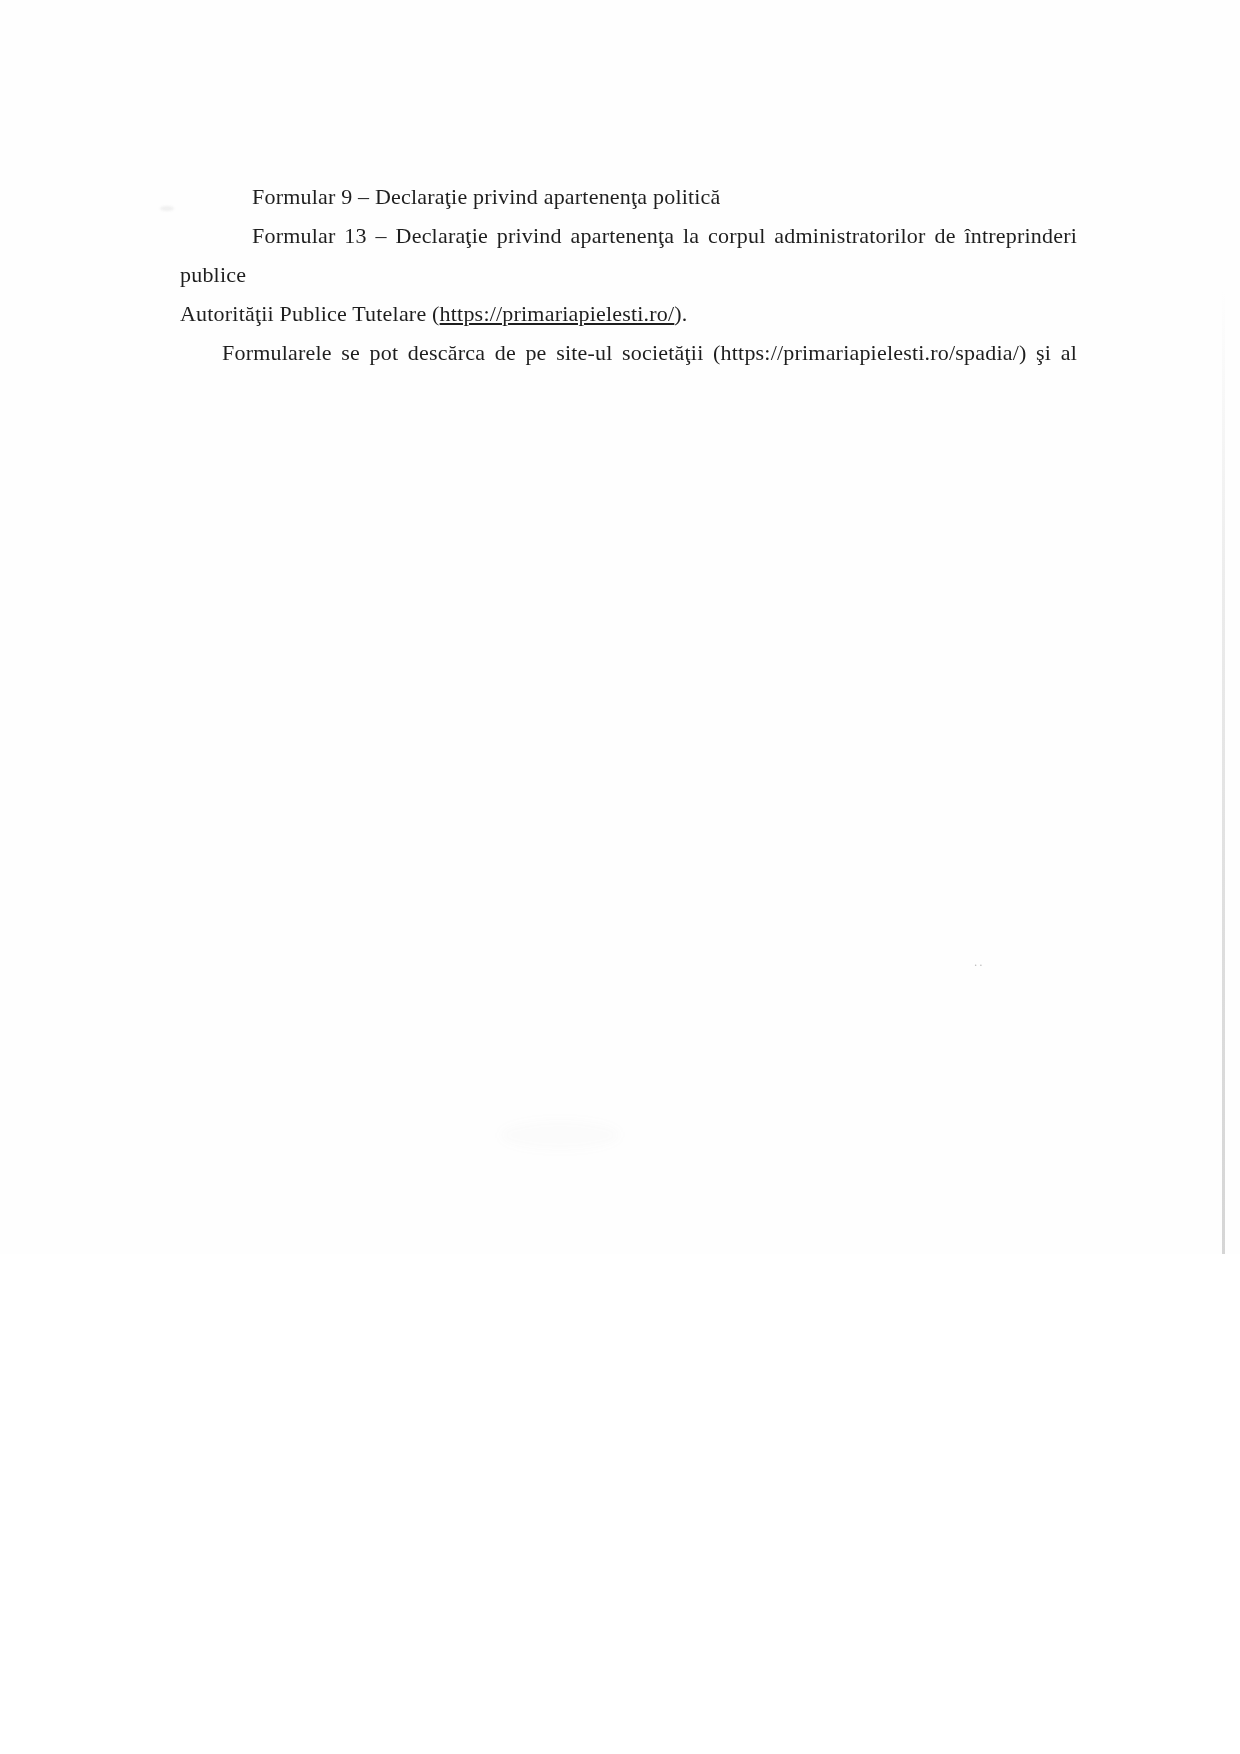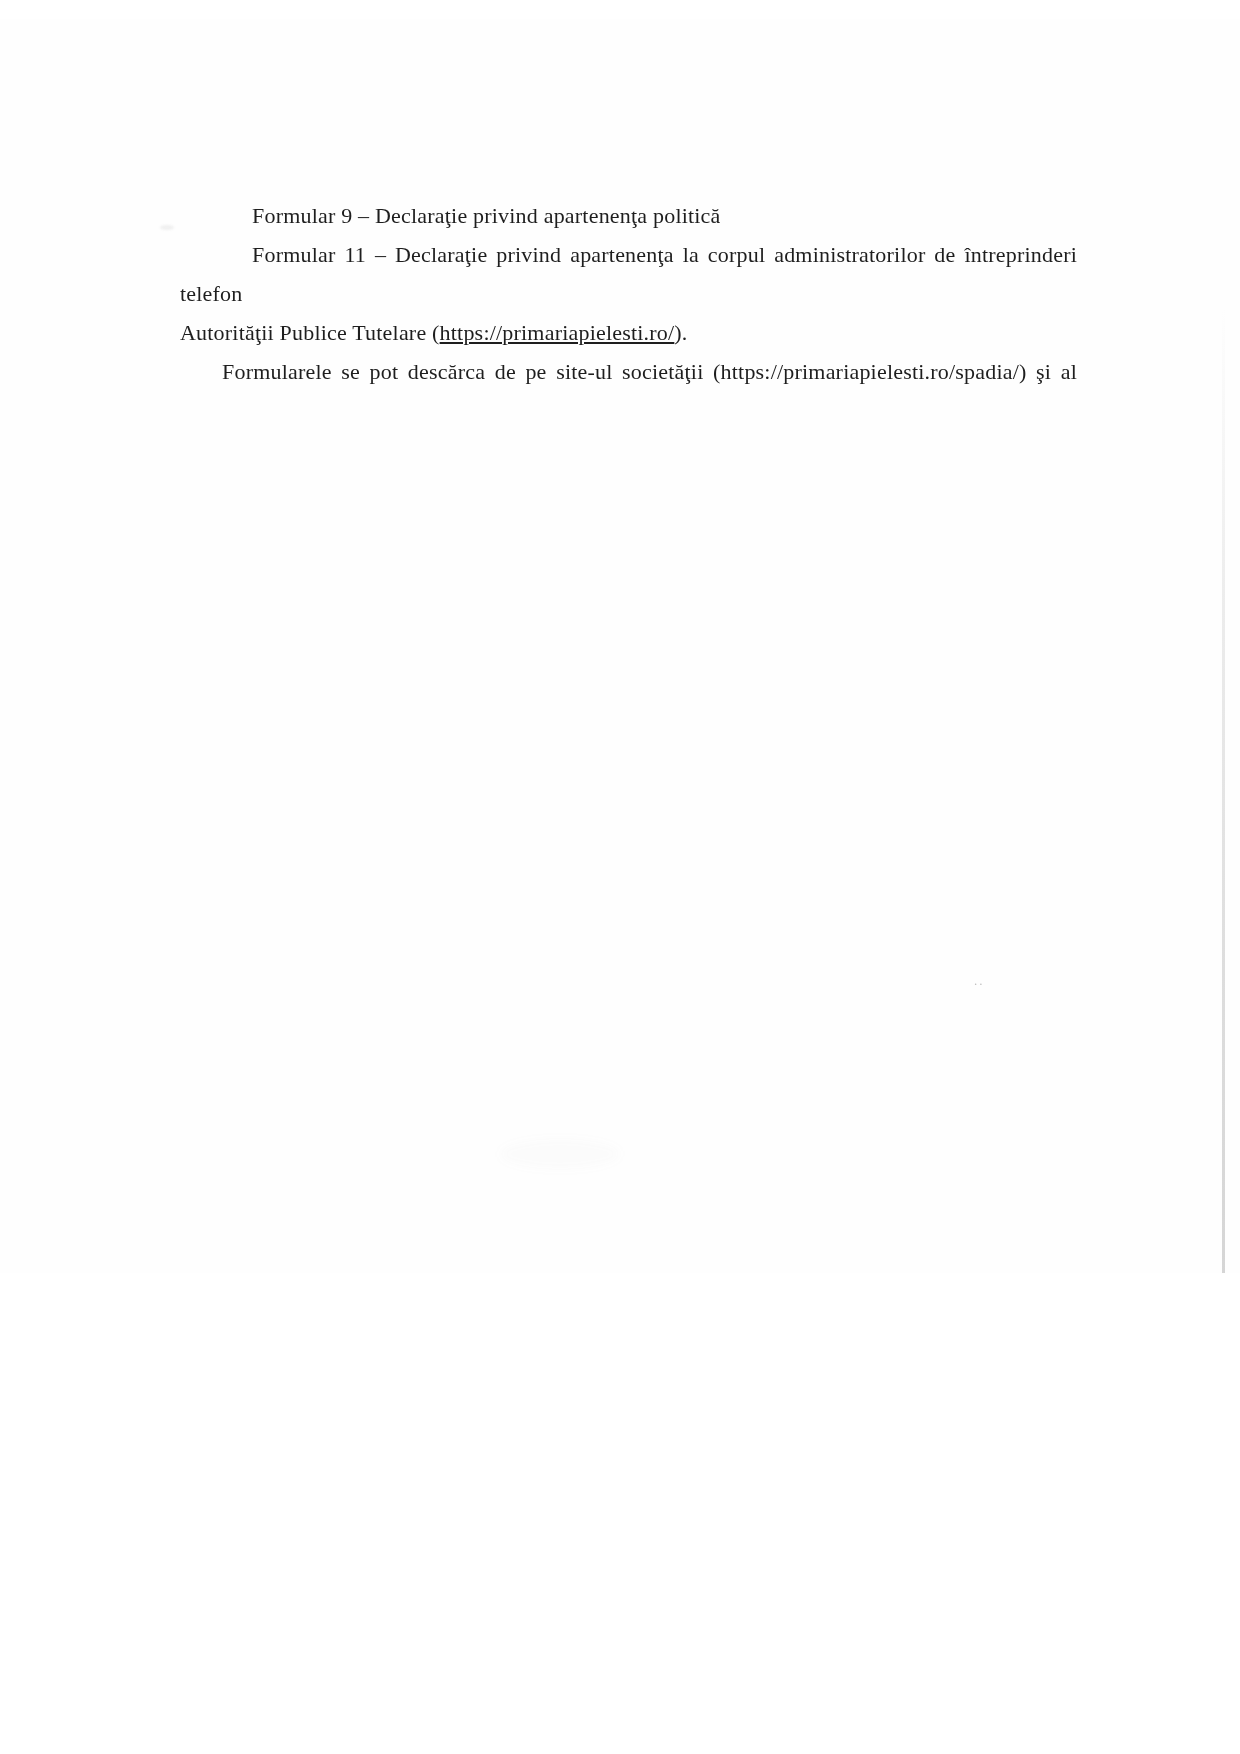--- a/index.html
+++ b/index.html
@@ -8,21 +8,20 @@
     background: #ffffff;
   }
   .page {
     position: relative;
     width: 1240px;
     height: 1254px;
     background: #fefefe;
     overflow: hidden;
     font-family: "Liberation Serif", "DejaVu Serif", serif;
     color: #1e1e1e;
-    margin-top: 19px;
   }
   .textblock {
     position: absolute;
     left: 180px;
     top: 177px;
     width: 897px;
     font-size: 22px;
     line-height: 39px;
     letter-spacing: 0.2px;
   }
@@ -114,23 +113,23 @@
 </head>
 <body>
 
 <div class="page">
 
   <div class="textblock">
 
     <div class="line indent-l">Formular 9 – Declaraţie privind apartenenţa politică</div>
 
 
-    <div class="line indent-l just">Formular 11 – Declaraţie privind apartenenţa la corpul administratorilor de întreprinderi</div>
+    <div class="line indent-l just">Formular 13 – Declaraţie privind apartenenţa la corpul administratorilor de întreprinderi</div>
 
-    <div class="line">telefon</div>
+    <div class="line">publice</div>
 
     <div class="line"><span>Autorităţii Publice Tutelare (</span><span class="link">https://primariapielesti.ro/</span><span>).</span></div>
 
     <div class="line indent-m just">Formularele se pot descărca de pe site-ul societăţii (https://primariapielesti.ro/spadia/) şi al</div>
 
 
 
   </div>
 
   <div class="dots-artifact">..</div>

